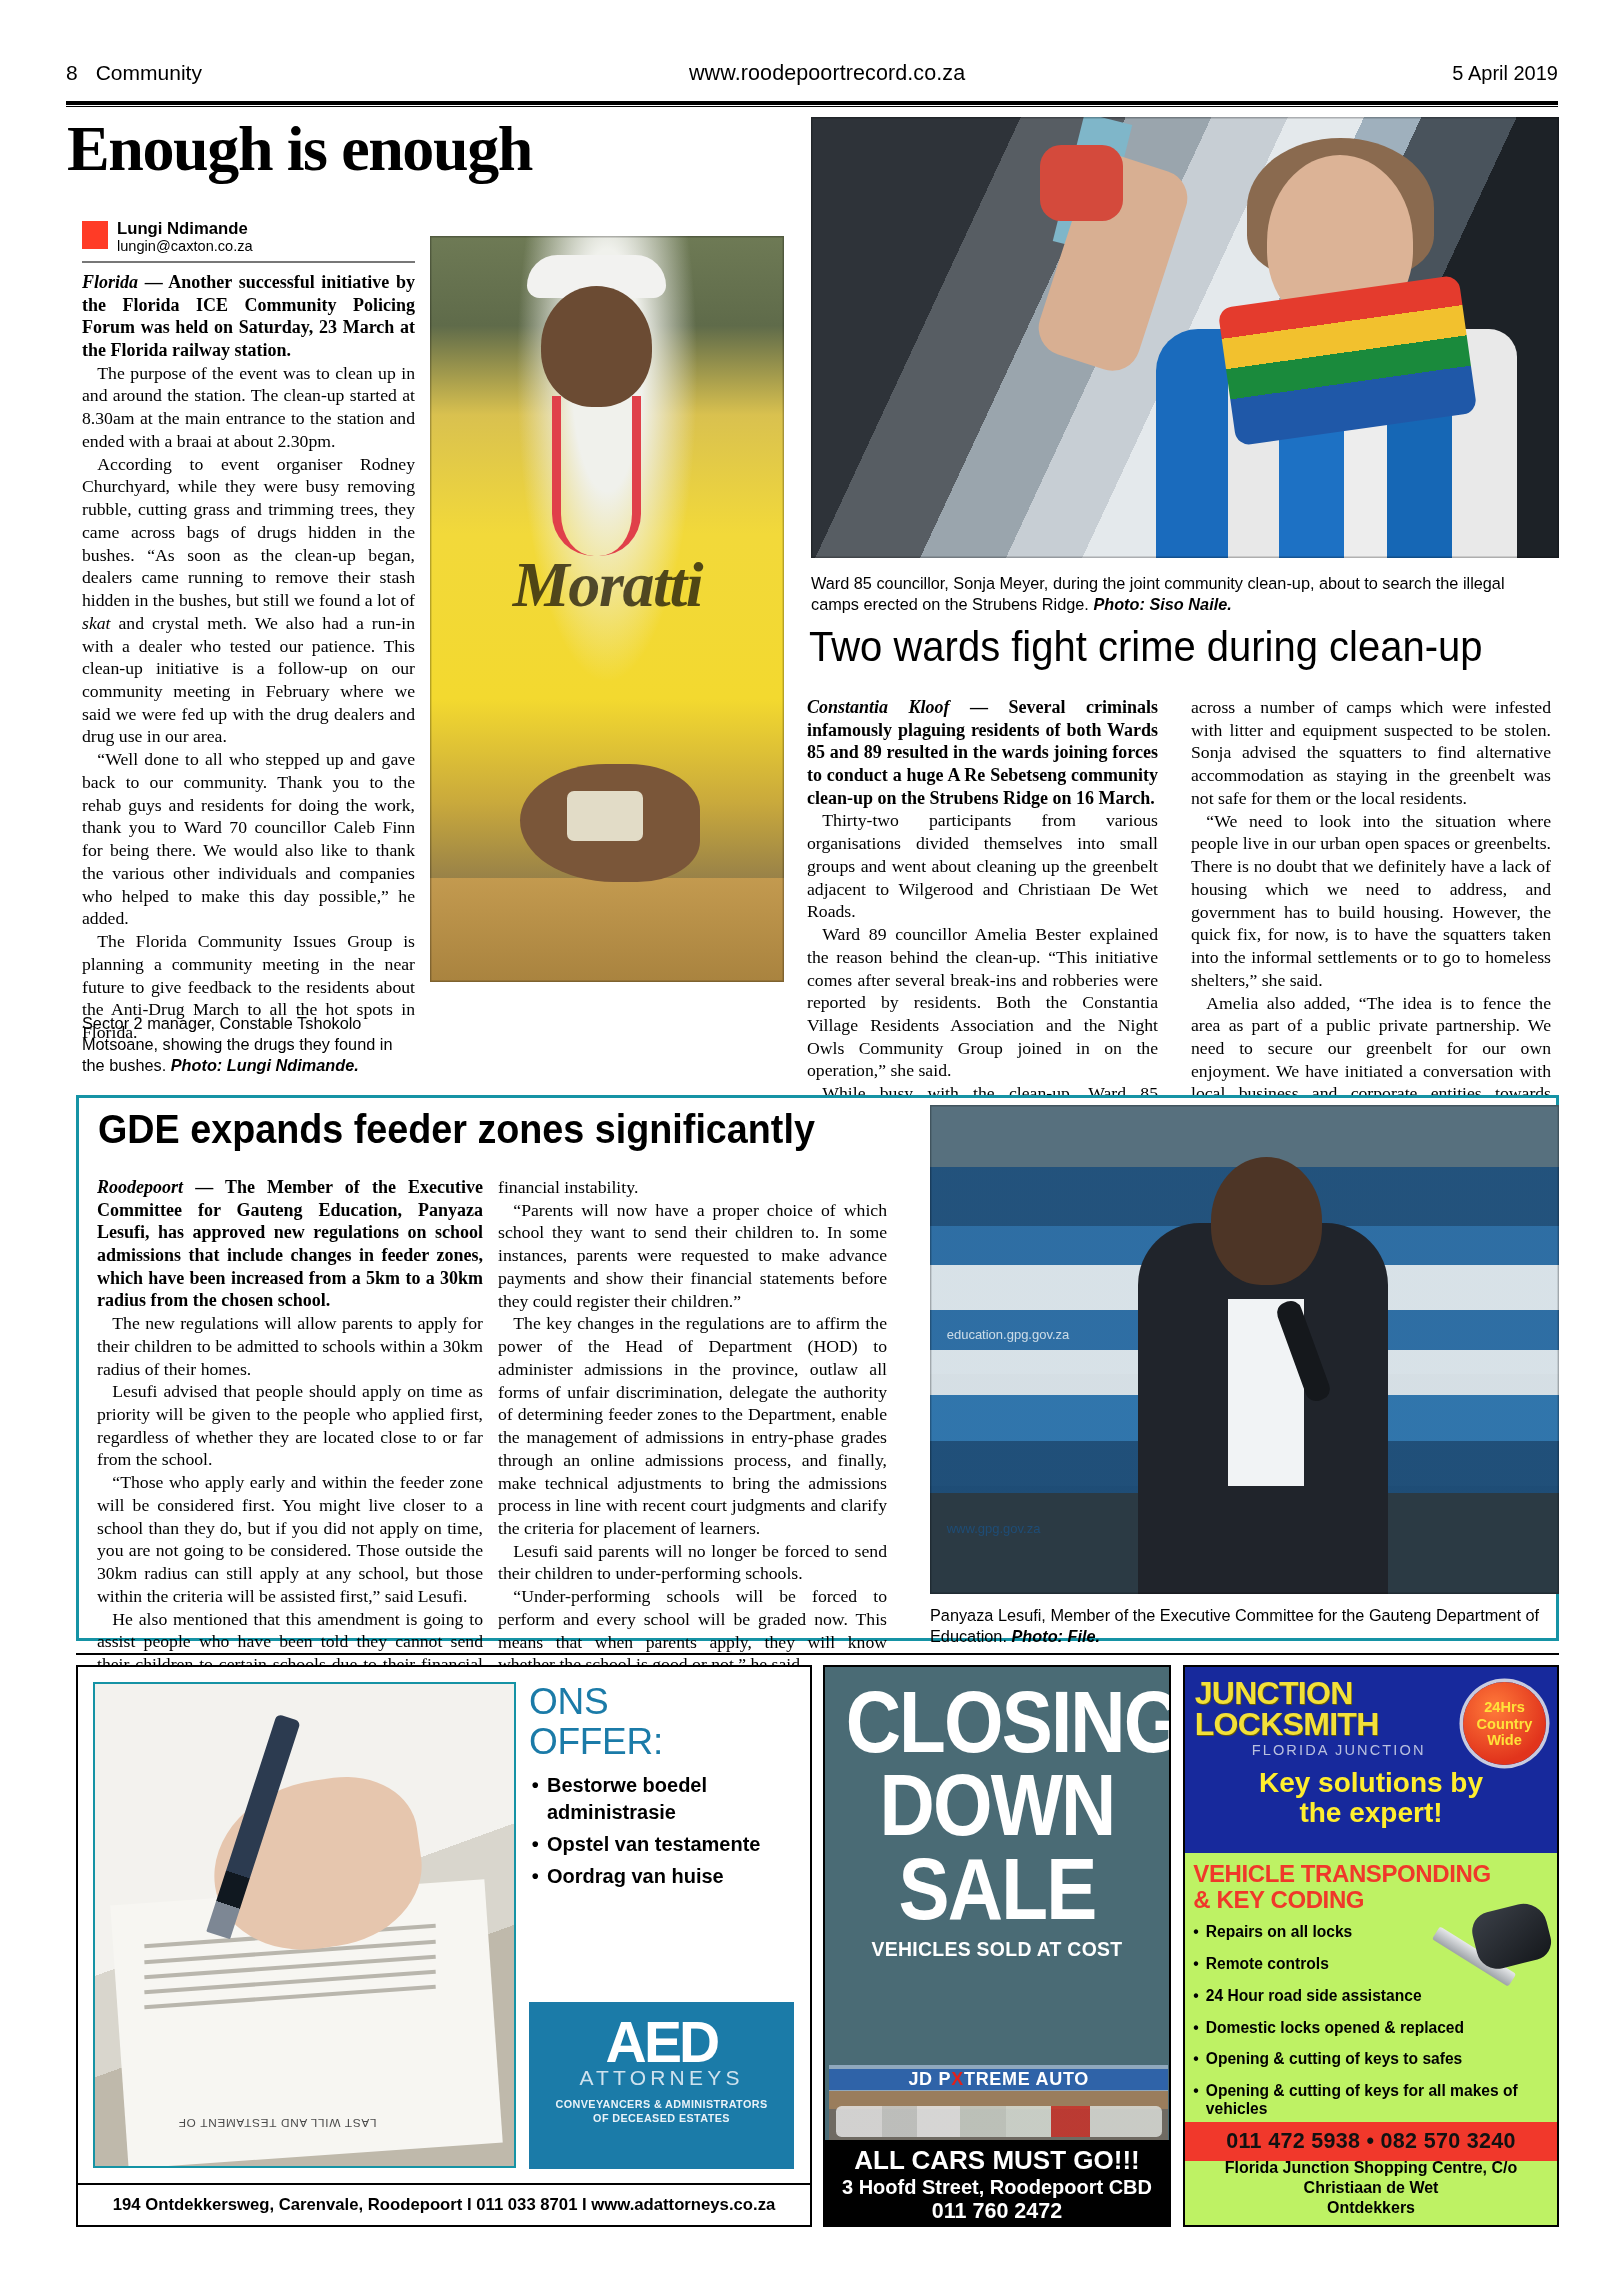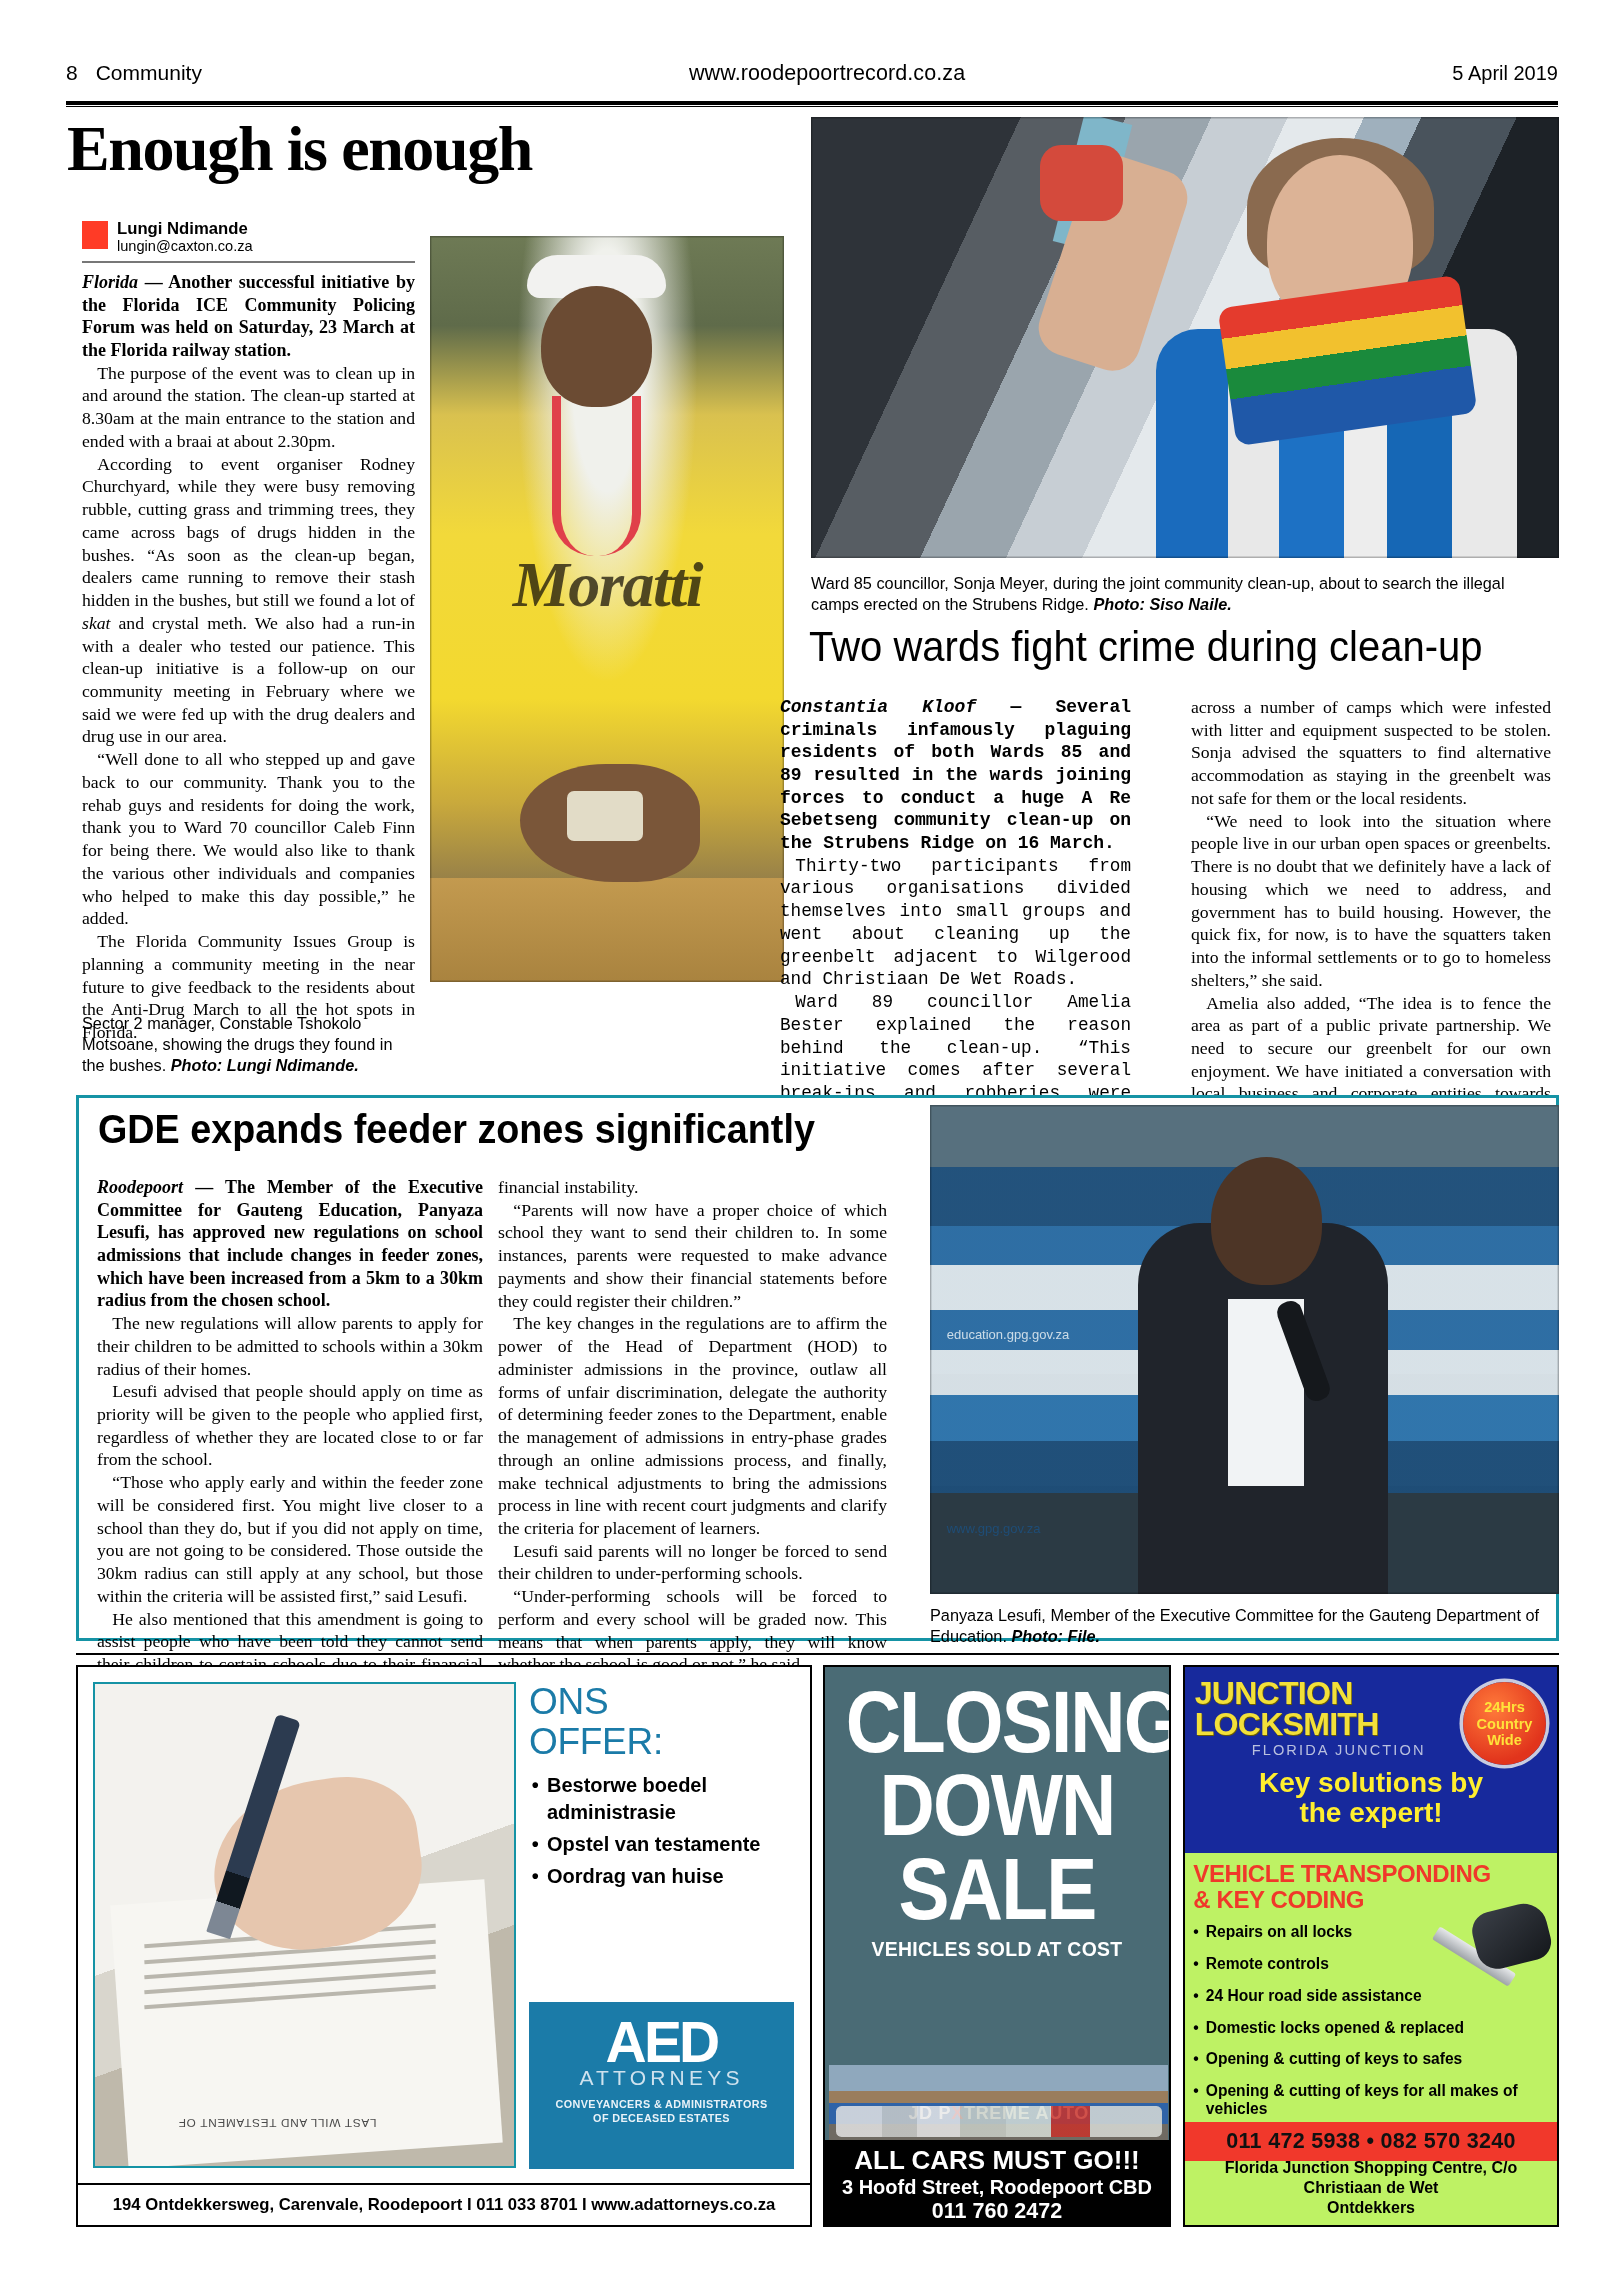--- a/index.html
+++ b/index.html
@@ -183,21 +183,21 @@
   .cap-sonja { position: absolute; left: 811px; top: 573px; width: 743px; }
   .cap-lesufi { position: absolute; left: 930px; top: 1605px; width: 618px; }
 
   
   .headline-2 {
     position: absolute; left: 809px; top: 625px; width: 753px;
     font-family: "Liberation Sans Narrow", "Liberation Sans", sans-serif;
     font-size: 43px; font-weight: normal; line-height: 1.0;
     transform: scaleX(.93); transform-origin: left center;
   }
-  .story2-c1 { position: absolute; left: 780px; top: 696px; width: 351px; font-family: Liberation Mono, monospace; }
+  .story2-c1 { position: absolute; left: 807px; top: 696px; width: 351px; }
   .story2-c2 { position: absolute; left: 1191px; top: 696px; width: 360px; }
 
   
   .gde-box {
     position: absolute; left: 76px; top: 1095px; width: 1483px; height: 546px;
     border: 3.5px solid #1593a5; background: #fff;
   }
   .gde-title {
     position: absolute; left: 19.4px; top: 9.7px; width: 833px;
     font-family: "Liberation Sans Narrow", "Liberation Sans", sans-serif;
@@ -288,21 +288,20 @@
   .cd-photo {
     position: absolute; left: 4.2px; top: 398px; width: 339px; height: 76px;
     background: linear-gradient(180deg,#8fa8bd 0 34%, #9a7d5c 34% 58%, #6f6a62 58% 100%);
     overflow: hidden;
   }
   .cd-photo .sign {
     position: absolute; left: 0; top: 4.2px; width: 100%; height: 21px;
     background: #2f63a8; color: #fff; font-family: "Liberation Sans", sans-serif;
     font-weight: bold; font-size: 18px; letter-spacing: 0.7px; text-align: center;
     line-height: 21px;
-    margin-top: 34px;
   }
   .cd-photo .sign .x { color: #e0211c; }
   .cd-photo .cars {
     position: absolute; left: 7px; bottom: 4.2px; width: 326px; height: 30.5px;
     background: linear-gradient(90deg,#e3e3e3 0 14%, #caccca 14% 25%, #e8e8e8 25% 38%, #c9cfc7 38% 52%, #d7ded6 52% 66%, #c8322a 66% 78%, #d9dcd7 78% 100%);
     border-radius: 5.6px; opacity: .85;
   }
   .cd-bottom {
     position: absolute; left: 0; bottom: 0; width: 100%; height: 85px;
     background: #000; color: #fff; text-align: center;

